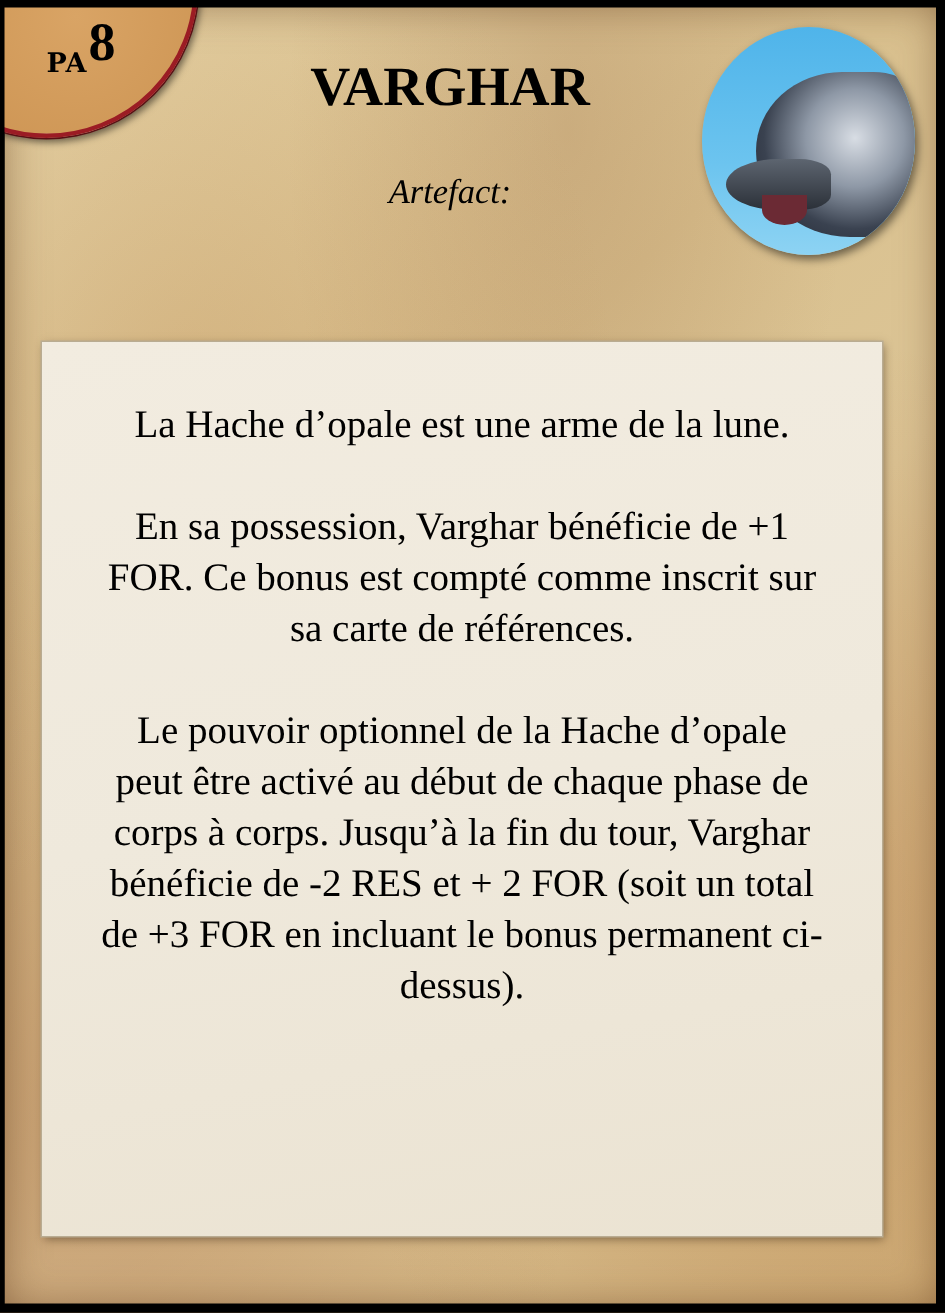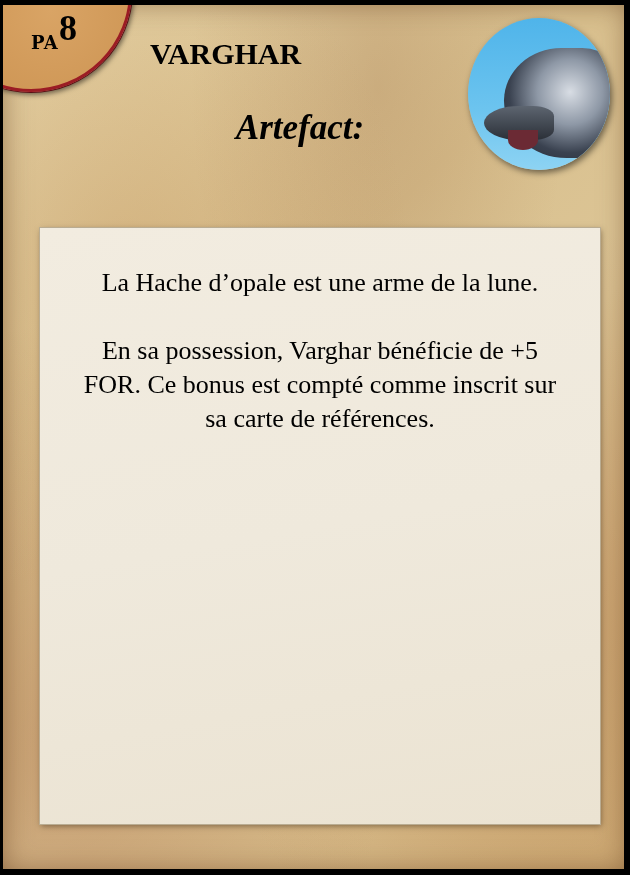--- a/index.html
+++ b/index.html
@@ -28,26 +28,26 @@
     box-shadow: 0 0 0 1px #5a0f14, 2px 3px 5px rgba(0,0,0,0.5);
   }
   .pa-value {
     position: absolute; left: 56px; top: 4px; font-size: 36px; font-weight: bold; color: #000;
   }
   .pa-label {
     position: absolute; left: 28px; top: 29px; font-size: 18px; font-weight: bold; color: #000;
     font-family: "DejaVu Serif", serif; letter-spacing: 0.5px;
   }
   .name {
-    position: absolute; left: 150px; top: 37px; width: 300px; text-align: left;
-    font-size: 30px; font-weight: bold; color: #000;
+    position: absolute; left: 150px; top: 37px; width: 300px; text-align: center;
+    font-size: 37px; font-weight: bold; color: #000;
   }
   .subtitle {
     position: absolute; left: 120px; top: 108px; width: 360px; text-align: center;
-    font-size: 35px; font-weight: bold; font-style: italic; color: #000; line-height: 40px;
+    font-size: 23px; font-weight: normal; font-style: italic; color: #000; line-height: 40px;
   }
   .portrait {
     position: absolute; left: 468px; top: 18px; width: 142px; height: 152px;
     border-radius: 50%;
     background: linear-gradient(180deg, #4fb4ea 0%, #6cc4ef 60%, #8dd3f3 100%);
     box-shadow: 2px 3px 6px rgba(0,0,0,0.5);
     overflow: hidden;
   }
   .portrait .head {
     position: absolute; left: 36px; top: 30px; width: 120px; height: 110px;
@@ -57,21 +57,21 @@
   .portrait .snout {
     position: absolute; left: 16px; top: 88px; width: 70px; height: 34px;
     background: linear-gradient(180deg, #5d6570, #2b3038);
     border-radius: 50% 30% 30% 50%;
   }
   .portrait .mouth {
     position: absolute; left: 40px; top: 112px; width: 30px; height: 20px;
     background: #6b2a34; border-radius: 0 0 50% 50%;
   }
   .text-panel {
-    position: absolute; left: 40px; top: 228px; width: 560px; height: 596px;
+    position: absolute; left: 28px; top: 228px; width: 560px; height: 596px;
     background: linear-gradient(170deg, #f2ece0 0%, #efe9dc 50%, #ebe3d2 100%);
     box-shadow: 0 0 0 1px #b9ac92, 1px 2px 6px rgba(60,40,20,0.55);
   }
   .text-body {
     position: absolute; left: 38px; top: 38px; width: 484px;
     text-align: center; font-size: 26px; line-height: 34px; color: #000;
   }
   .text-body p { margin: 0 0 34px 0; }
 </style>
 </head>
@@ -93,16 +93,17 @@
 
   <div class="portrait">
     <div class="head"></div>
     <div class="snout"></div>
     <div class="mouth"></div>
   </div>
 
   <div class="text-panel">
     <div class="text-body">
       <p>La Hache d’opale est une arme de la lune.</p>
-      <p>En sa possession, Varghar bénéficie de +5 FOR. Ce bonus est compté comme inscrit sur sa carte de références.</p>
+      <p>En sa possession, Varghar bénéficie de +1 FOR. Ce bonus est compté comme inscrit sur sa carte de références.</p>
+      <p>Le pouvoir optionnel de la Hache d’opale peut être activé au début de chaque phase de corps à corps. Jusqu’à la fin du tour, Varghar bénéficie de -2 RES et + 2 FOR (soit un total de +3 FOR en incluant le bonus permanent ci-dessus).</p>
     </div>
   </div>
 </div>
 
 </body></html>

